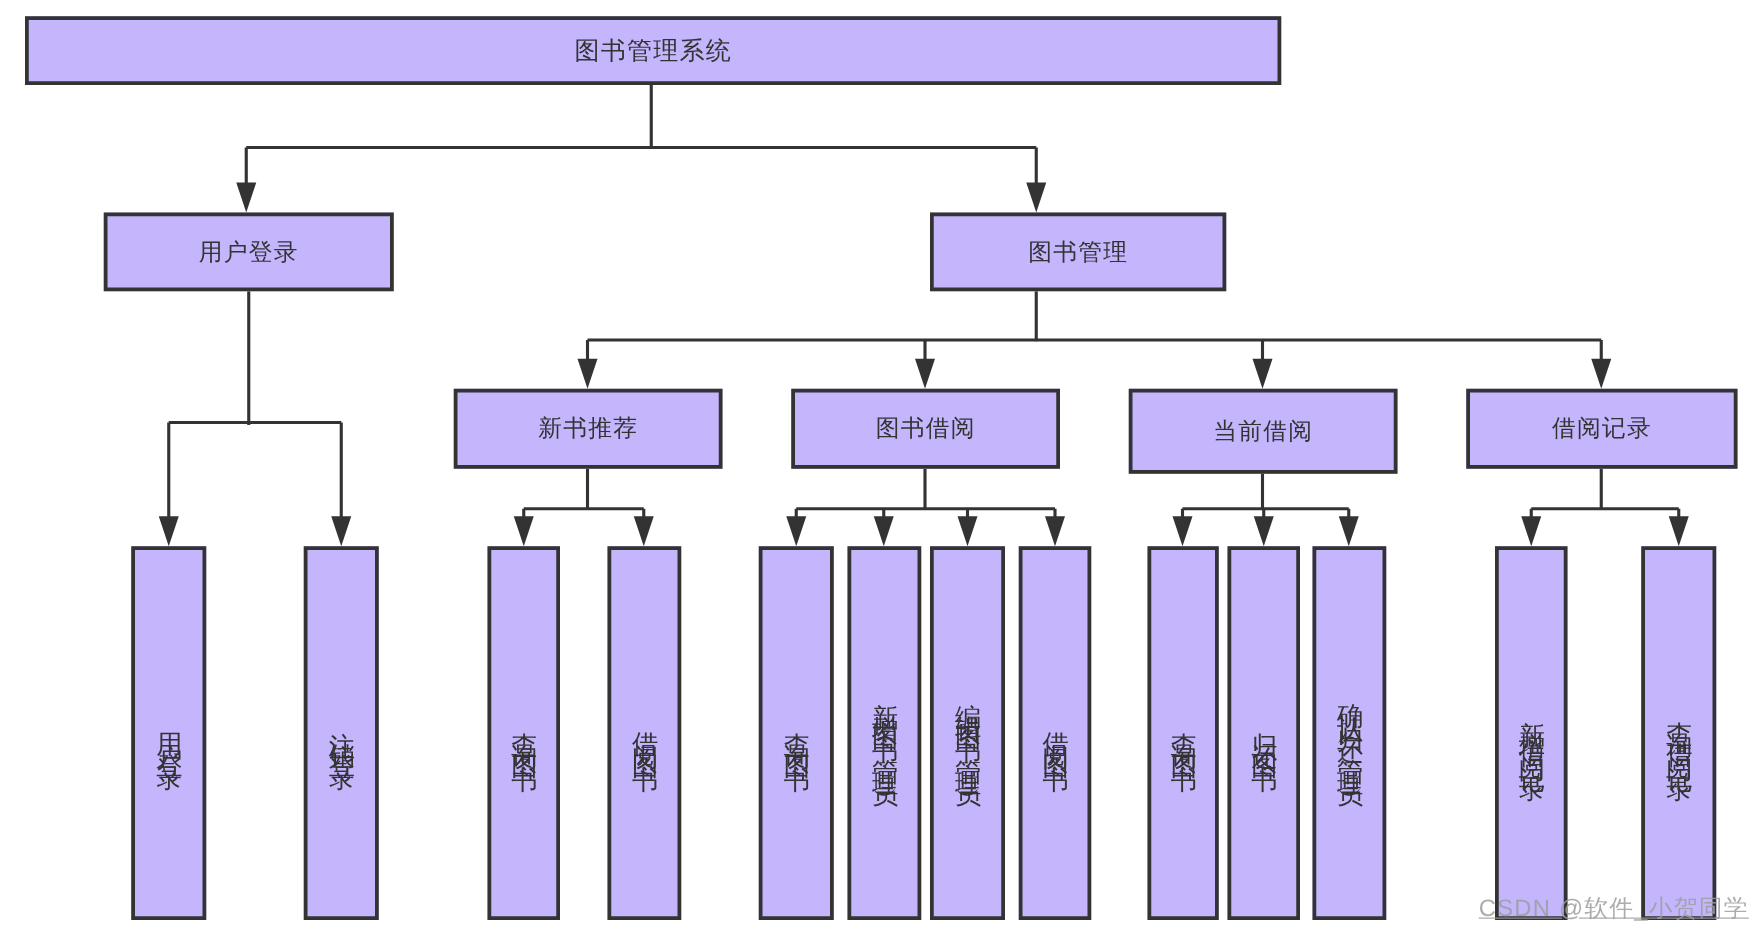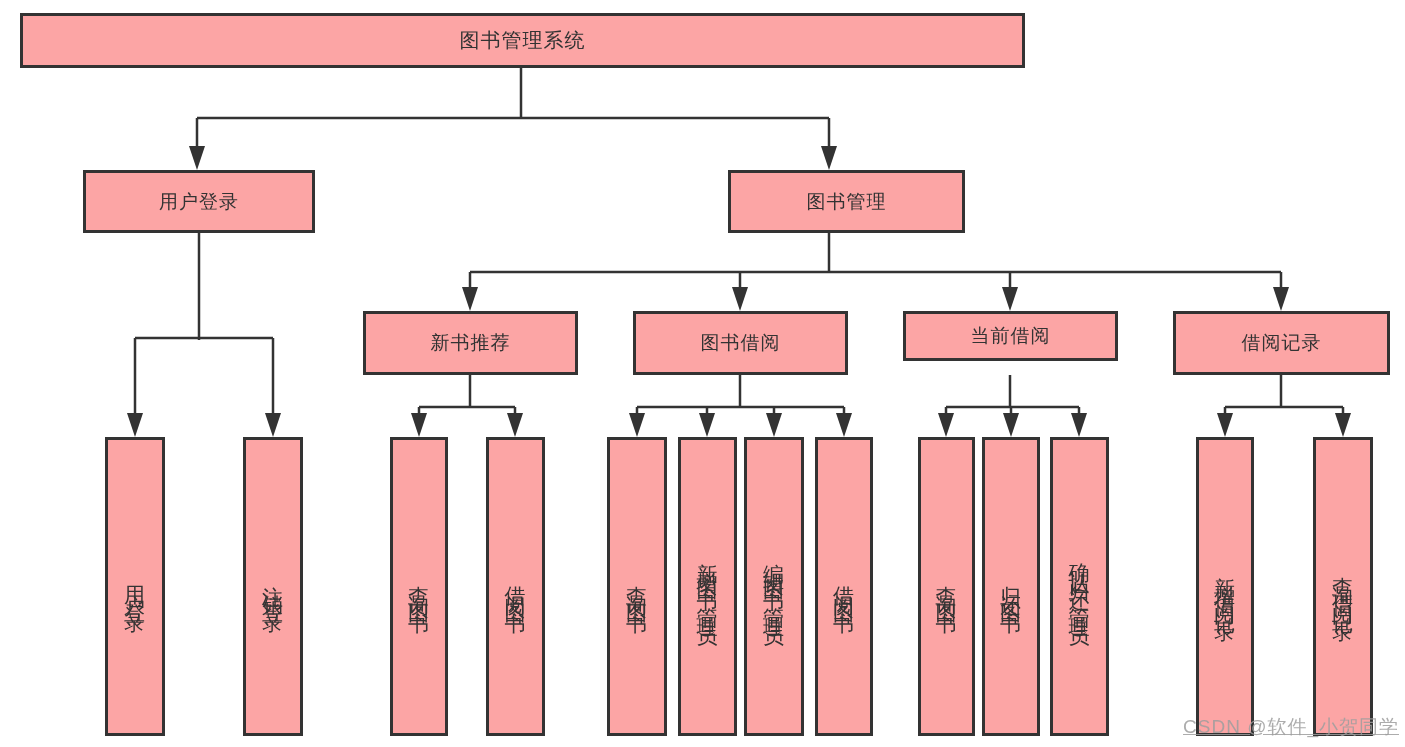--- a/index.html
+++ b/index.html
@@ -20,21 +20,21 @@
     left: 0;
     top: 0;
     width: 1405px;
     height: 747px;
     pointer-events: none;
   }
   .box {
     position: absolute;
     box-sizing: border-box;
     border: 3px solid #333333;
-    background: #fca5a5;
+    background: #c4b5fd;
     display: flex;
     align-items: center;
     justify-content: center;
     color: #333333;
   }
   .box.h .lbl {
     font-size: 19px;
     letter-spacing: 1px;
     white-space: nowrap;
   }
@@ -148,31 +148,31 @@
     </g>
   </svg>
 
   <div class="box h root" style="left:20px;top:13px;width:1005px;height:55px">
     <span class="lbl">图书管理系统</span>
   </div>
 
   <div class="box h" style="left:83px;top:170px;width:232px;height:63px">
     <span class="lbl">用户登录</span>
   </div>
-  <div class="box h" style="left:728px;top:170px;width:237px;height:63px">
+  <div class="box h" style="left:744px;top:170px;width:237px;height:63px">
     <span class="lbl">图书管理</span>
   </div>
 
   <div class="box h" style="left:633px;top:311px;width:215px;height:64px">
     <span class="lbl">图书借阅</span>
   </div>
   <div class="box h" style="left:363px;top:311px;width:215px;height:64px">
     <span class="lbl">新书推荐</span>
   </div>
-  <div class="box h" style="left:903px;top:311px;width:215px;height:50px">
+  <div class="box h" style="left:903px;top:311px;width:215px;height:68px">
     <span class="lbl">当前借阅</span>
   </div>
   <div class="box h" style="left:1173px;top:311px;width:217px;height:64px">
     <span class="lbl">借阅记录</span>
   </div>
 
   <div class="box v" style="left:105px;top:437px;width:60px;height:299px">
     <span class="vlbl">用户登录</span>
   </div>
   <div class="box v" style="left:243px;top:437px;width:60px;height:299px">

